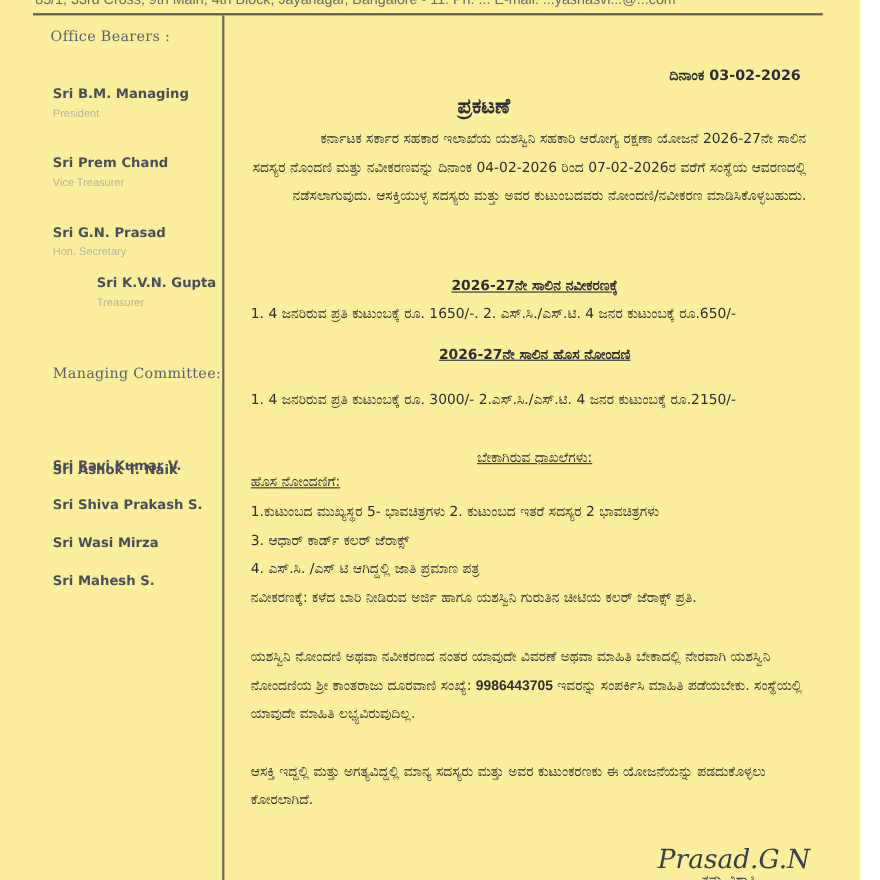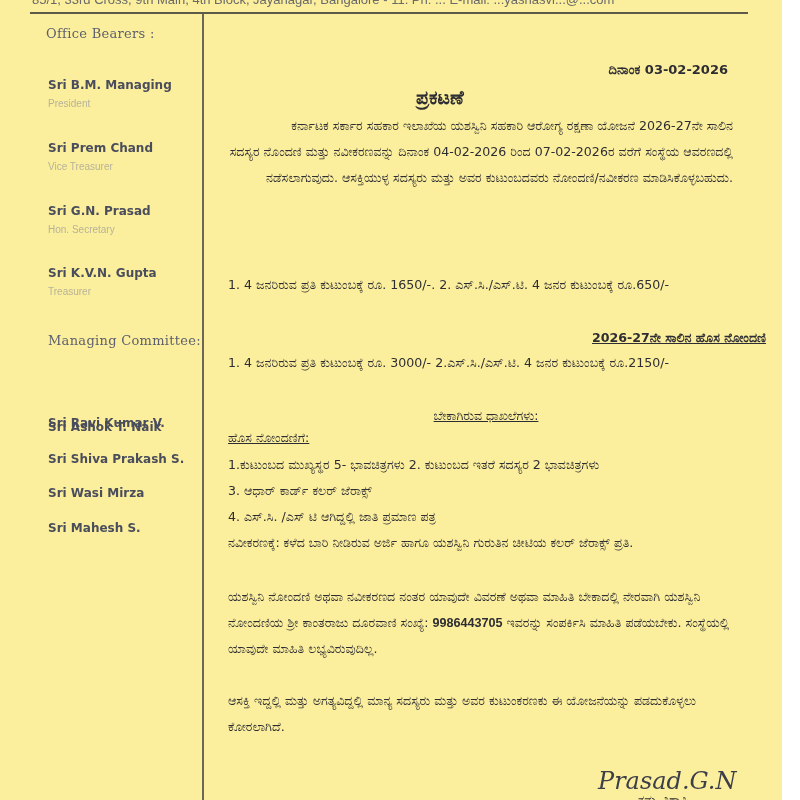--- a/index.html
+++ b/index.html
@@ -42,21 +42,21 @@
       <div class="role">President</div>
     </div>
     <div class="member" style="top:141px;">
       <div class="name">Sri Prem Chand</div>
       <div class="role">Vice Treasurer</div>
     </div>
     <div class="member" style="top:204px;">
       <div class="name">Sri G.N. Prasad</div>
       <div class="role">Hon. Secretary</div>
     </div>
-    <div class="member" style="top:266px;">
+    <div class="member" style="top:250px;margin-left:40px;">
       <div class="name">Sri K.V.N. Gupta</div>
       <div class="role">Treasurer</div>
     </div>
 
     <div class="script sec-title-2">Managing Committee:</div>
 
     <div class="member" style="top:380px;margin-top:40px;">
       <div class="name">Sri Ashok T. Naik</div>
     </div>
     <div class="member" style="top:416px;">
@@ -72,23 +72,24 @@
       <div class="name">Sri Mahesh S.</div>
     </div>
   </div>
 
   <div class="main">
     <div class="date">ದಿನಾಂಕ 03-02-2026</div>
     <div class="title">ಪ್ರಕಟಣೆ</div>
 
     <div class="para indent" style="top:113px;text-align:right;">ಕರ್ನಾಟಕ ಸರ್ಕಾರ ಸಹಕಾರ ಇಲಾಖೆಯ ಯಶಸ್ವಿನಿ ಸಹಕಾರಿ ಆರೋಗ್ಯ ರಕ್ಷಣಾ ಯೋಜನೆ 2026-27ನೇ ಸಾಲಿನ ಸದಸ್ಯರ ನೊಂದಣಿ ಮತ್ತು ನವೀಕರಣವನ್ನು ದಿನಾಂಕ 04-02-2026 ರಿಂದ 07-02-2026ರ ವರೆಗೆ ಸಂಸ್ಥೆಯ ಆವರಣದಲ್ಲಿ ನಡೆಸಲಾಗುವುದು. ಆಸಕ್ತಿಯುಳ್ಳ ಸದಸ್ಯರು ಮತ್ತು ಅವರ ಕುಟುಂಬದವರು ನೋಂದಣಿ/ನವೀಕರಣ ಮಾಡಿಸಿಕೊಳ್ಳಬಹುದು.</div>
 
+    <div class="heading-u" style="top:252px;">2026-27ನೇ ಸಾಲಿನ ನವೀಕರಣಕ್ಕೆ</div>
     <div class="para" style="top:272px;">1. 4 ಜನರಿರುವ ಪ್ರತಿ ಕುಟುಂಬಕ್ಕೆ ರೂ. 1650/-. 2. ಎಸ್.ಸಿ./ಎಸ್.ಟಿ. 4 ಜನರ ಕುಟುಂಬಕ್ಕೆ ರೂ.650/-</div>
 
-    <div class="heading-u" style="top:330px;text-align:right;">2026-27ನೇ ಸಾಲಿನ ಹೊಸ ನೋಂದಣಿ</div>
+    <div class="heading-u" style="top:314px;">2026-27ನೇ ಸಾಲಿನ ಹೊಸ ನೋಂದಣಿ</div>
     <div class="para" style="top:350px;">1. 4 ಜನರಿರುವ ಪ್ರತಿ ಕುಟುಂಬಕ್ಕೆ ರೂ. 3000/-  2.ಎಸ್.ಸಿ./ಎಸ್.ಟಿ. 4 ಜನರ ಕುಟುಂಬಕ್ಕೆ ರೂ.2150/-</div>
 
     <div class="heading-u" style="top:408px;font-weight:normal;">ಬೇಕಾಗಿರುವ ಧಾಖಲೆಗಳು:</div>
     <div class="sub-u" style="top:430px;">ಹೊಸ ನೋಂದಣಿಗೆ:</div>
 
     <div class="para" style="top:452px;">1.ಕುಟುಂಬದ ಮುಖ್ಯಸ್ಥರ 5- ಭಾವಚಿತ್ರಗಳು 2. ಕುಟುಂಬದ ಇತರೆ ಸದಸ್ಯರ 2 ಭಾವಚಿತ್ರಗಳು</div>
     <div class="para" style="top:478px;">3. ಆಧಾರ್ ಕಾರ್ಡ್ ಕಲರ್ ಜೆರಾಕ್ಸ್</div>
     <div class="para" style="top:504px;">4. ಎಸ್.ಸಿ. /ಎಸ್ ಟಿ ಆಗಿದ್ದಲ್ಲಿ ಜಾತಿ ಪ್ರಮಾಣ ಪತ್ರ</div>
 
     <div class="para" style="top:530px;">ನವೀಕರಣಕ್ಕೆ: ಕಳೆದ ಬಾರಿ ನೀಡಿರುವ ಅರ್ಜಿ ಹಾಗೂ ಯಶಸ್ವಿನಿ ಗುರುತಿನ ಚೀಟಿಯ ಕಲರ್ ಜೆರಾಕ್ಸ್ ಪ್ರತಿ.</div>

